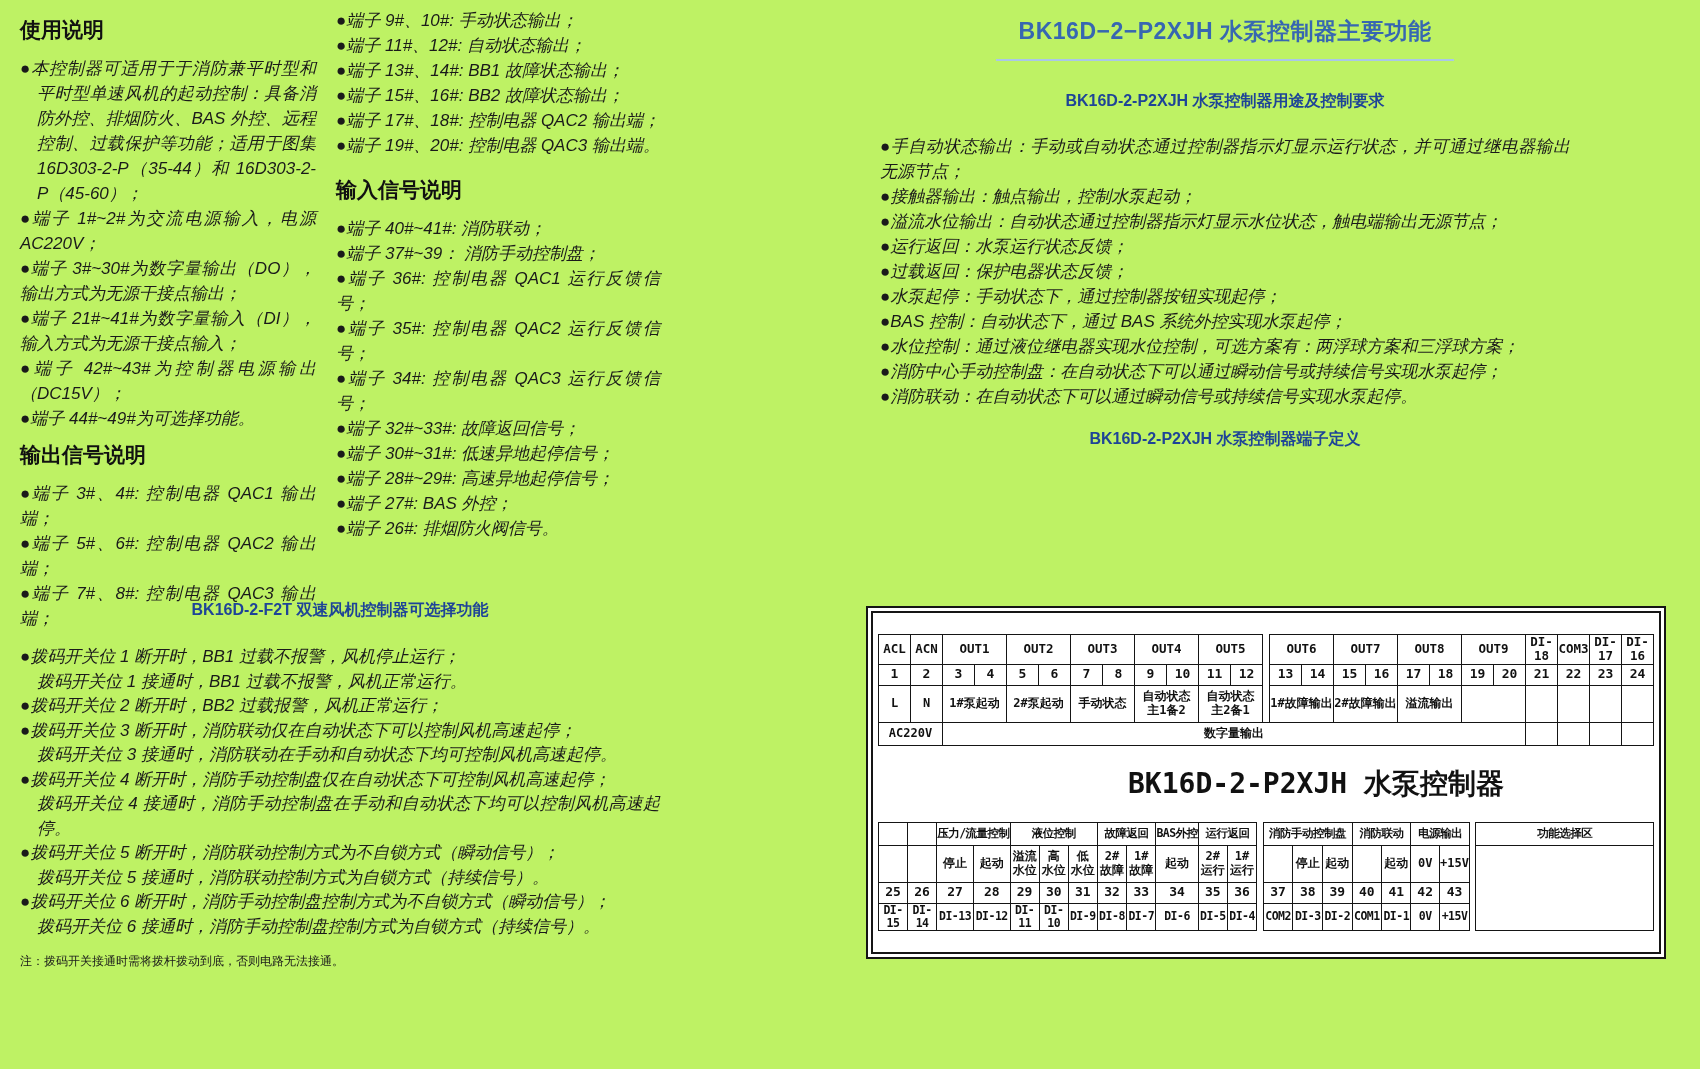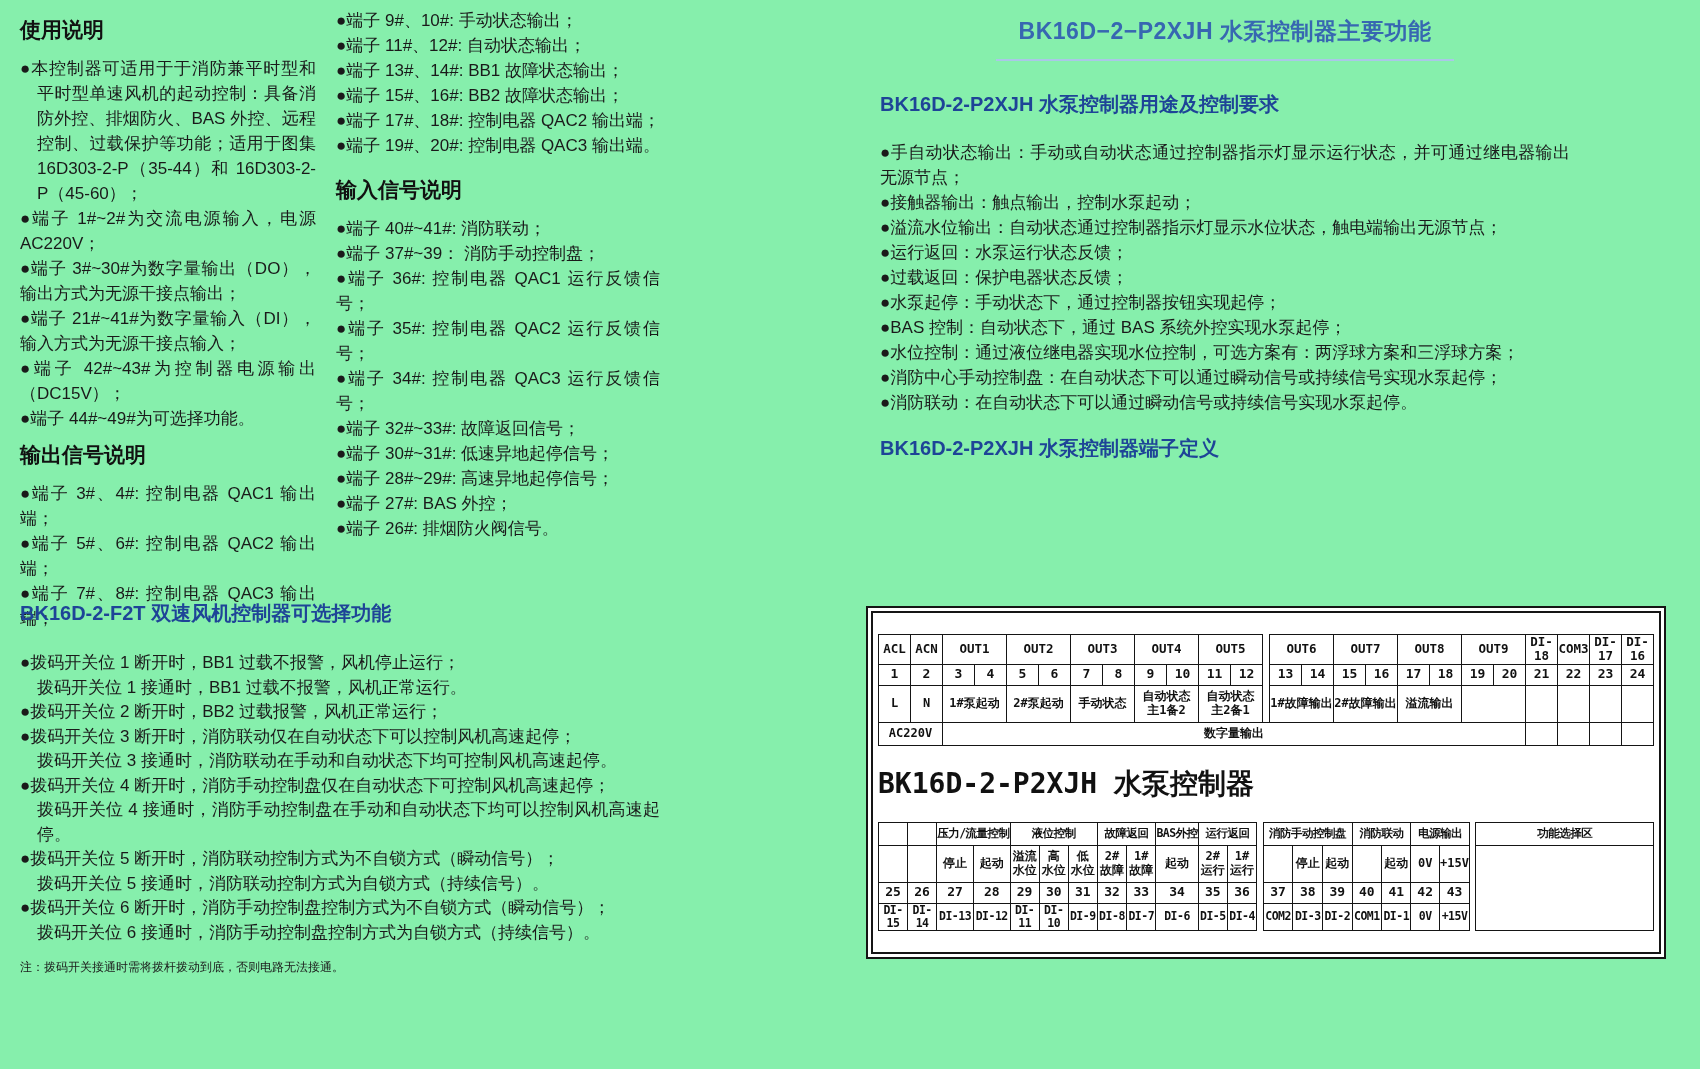--- a/index.html
+++ b/index.html
@@ -1,23 +1,23 @@
 <!DOCTYPE html>
 <html><head>
 <meta charset="utf-8">
 <style>
   html,body{margin:0;padding:0;background:#ffffff;}
-  .page{position:relative;width:1700px;height:1069px;background:#86efac;overflow:hidden;
+  .page{position:relative;width:1700px;height:1069px;background:#bef264;overflow:hidden;
         font-family:"Liberation Sans",sans-serif;color:#1a1a1a;}
   
   .abs{position:absolute;}
   h2.secH{font-size:21px;font-weight:bold;color:#111;margin:0 0 12px 0;}
-  h2.blueH{font-size:20px;font-weight:bold;color:#1e4497;margin:0 0 14px 0;}
+  h2.blueH{font-size:16px;font-weight:bold;color:#1e4497;margin:0 0 14px 0;text-align:center;}
   ul.blist{list-style:none;margin:0 0 10px 0;padding:0;}
-  ul.blist li{font-size:17px;line-height:25px;text-align:justify;}
+  ul.blist li{font-size:17px;line-height:25px;text-align:justify;font-style:italic;}
   ul.blist li.cont{padding-left:17px;}
   ul.hangfirst li:first-child{padding-left:17px;text-indent:-17px;margin-top:12px;}
   .note{font-size:12px;line-height:25px;}
   .main-title{font-size:23px;font-weight:bold;color:#3767b1;text-align:center;letter-spacing:.5px;}
   .title-underline{height:2px;background:#aac7e7;width:458px;margin:12px auto 0 auto;}
   #fan ul.blist li{line-height:24.5px;}
   
   .tframe{position:absolute;left:866px;top:606px;width:800px;border:2px solid #151515;padding:3px;box-sizing:border-box;background:#fff;}
   .tinner{border:2px solid #151515;padding:5px 5px;box-sizing:border-box;}
   table.grid{border-collapse:collapse;table-layout:fixed;margin:16px auto;
@@ -26,21 +26,21 @@
                 padding:0;font-size:12px;line-height:1.15;white-space:pre-line;overflow:hidden;}
   table.grid td.sp{border-top:none;border-bottom:none;padding:0;}
   .upper .r-group td{height:22px;font-size:12.5px;}
   .upper .r-num td{height:20px;font-size:13px;}
   .upper .r-func td{height:36px;}
   .upper .r-pow td{height:22px;}
   .lower .r-group td{height:22px;letter-spacing:-.5px;font-size:11.5px;white-space:nowrap;text-align:center;}
   .lower .r-sub td{height:36px;}
   .lower .r-num td{height:20px;font-size:13px;}
   .lower .r-di td{height:22px;font-size:11.5px;letter-spacing:-.5px;}
-  .banner{height:44px;line-height:44px;text-align:left;padding-right:150px;
+  .banner{height:44px;line-height:44px;text-align:right;padding-right:150px;
           font-family:"DejaVu Sans Mono",monospace;font-weight:bold;font-size:28px;color:#111;}
   col.cwU{width:32px;} col.cwL{width:30px;} col.gw{width:7px;} col.fw{width:190px;}
 </style>
 </head>
 <body>
 
 <div class="page">
 
   <div class="abs" style="left:20px;top:16px;width:296px;">
     <h2 class="secH">使用说明</h2>

